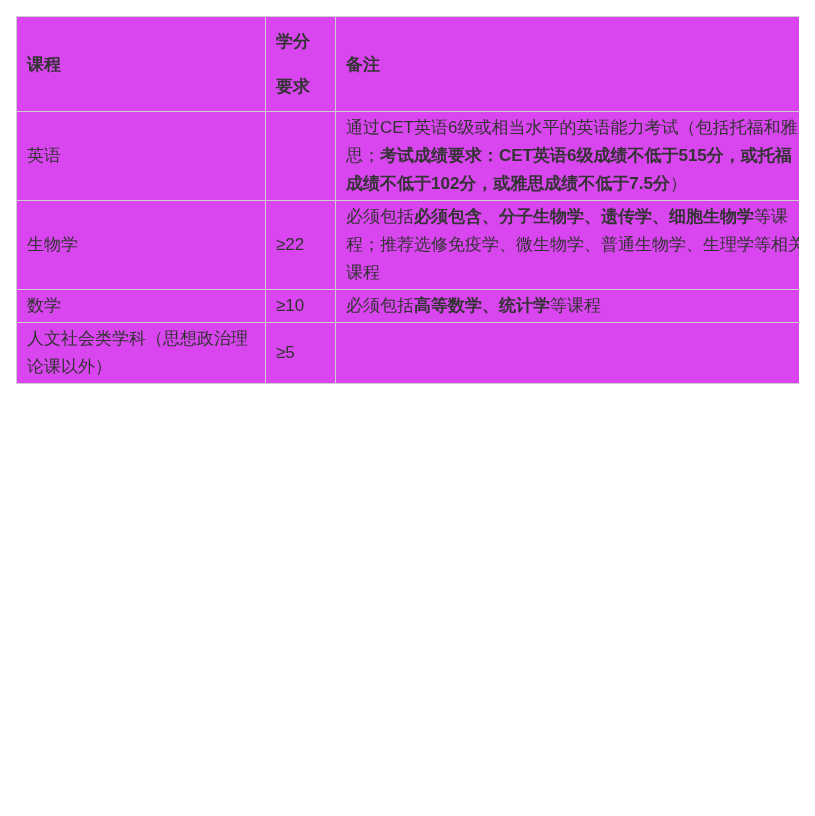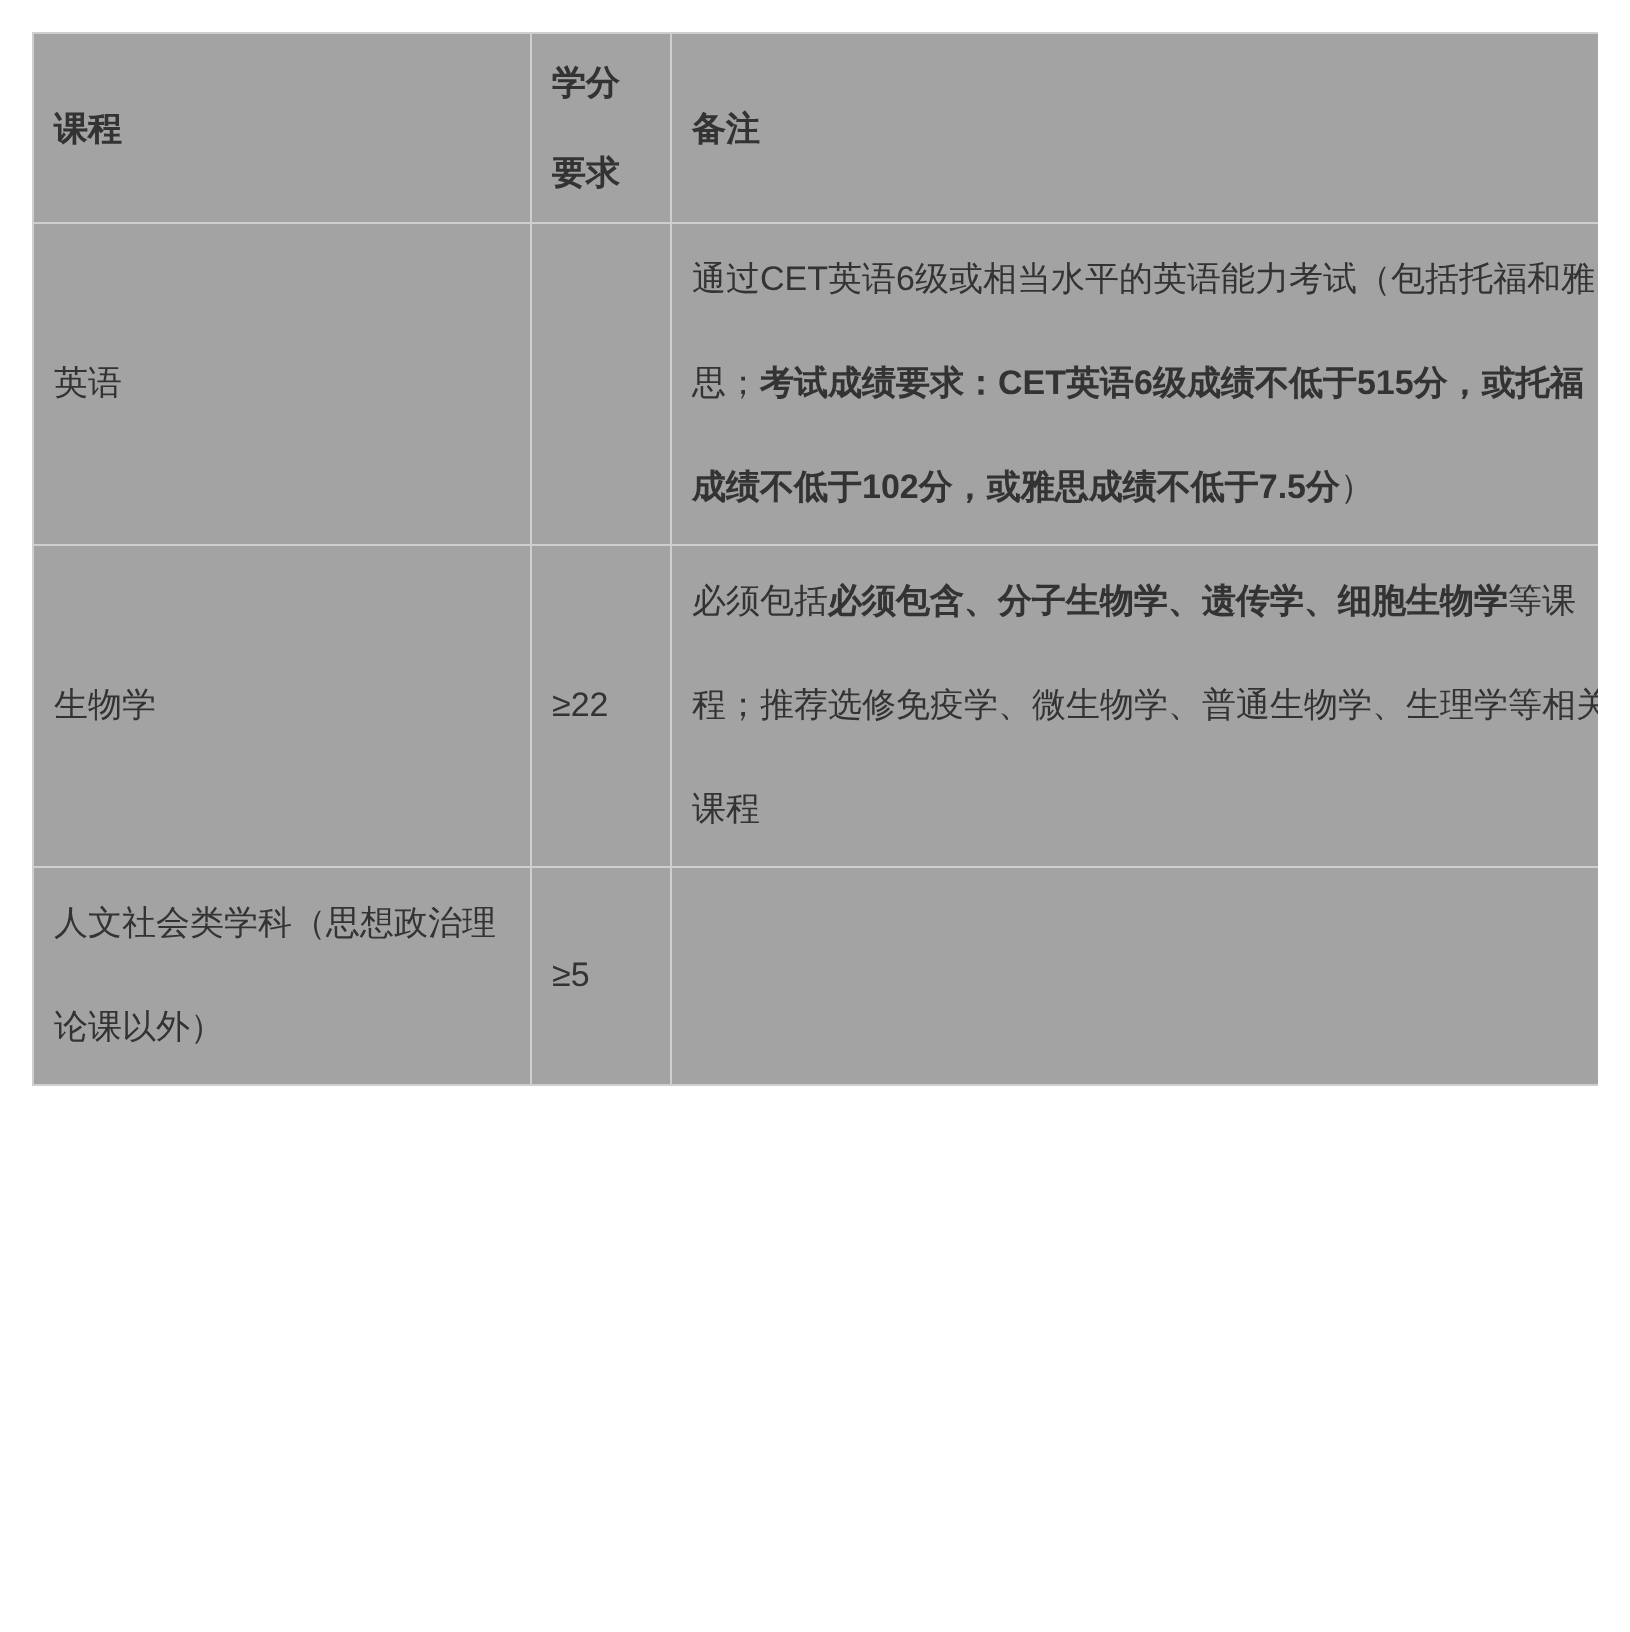--- a/index.html
+++ b/index.html
@@ -16,24 +16,24 @@
   .col-course  { width: 249px; }
   .col-credits { width: 70px; }
   .col-remarks { width: 480px; }
   .req-table th,
   .req-table td {
     border: 1px solid #cfcfcf;
     padding: 2px 10px;
     font-size: 17px;
     text-align: left;
     vertical-align: middle;
-    background: #a3a3a3;
+    background: #d946ef;
     word-break: break-word;
   }
-  .req-table td { line-height: 52px; font-weight: normal; }
+  .req-table td { line-height: 28px; font-weight: normal; }
   .req-table th { line-height: 45px; font-weight: bold; }
   .req-table .seg-bold { font-weight: bold; }
 </style>
 </head>
 <body>
 
 <table class="req-table">
   <colgroup>
     <col class="col-course">
     <col class="col-credits">
@@ -51,18 +51,23 @@
         <td><span class="seg">英语</span></td>
         <td><span class="seg"></span></td>
         <td><span class="seg">通过CET英语6级或相当水平的英语能力考试（包括托福和雅思；</span><span class="seg-bold">考试成绩要求：CET英语6级成绩不低于515分，或托福成绩不低于102分，或雅思成绩不低于7.5分</span><span class="seg">）</span></td>
       </tr>
       <tr>
         <td><span class="seg">生物学</span></td>
         <td><span class="seg">≥22</span></td>
         <td><span class="seg">必须包括</span><span class="seg-bold">必须包含、分子生物学、遗传学、细胞生物学</span><span class="seg">等课程；推荐选修免疫学、微生物学、普通生物学、生理学等相关课程</span></td>
       </tr>
       <tr>
+        <td><span class="seg">数学</span></td>
+        <td><span class="seg">≥10</span></td>
+        <td><span class="seg">必须包括</span><span class="seg-bold">高等数学、统计学</span><span class="seg">等课程</span></td>
+      </tr>
+      <tr>
         <td><span class="seg">人文社会类学科（思想政治理论课以外）</span></td>
         <td><span class="seg">≥5</span></td>
         <td></td>
       </tr>
     </tbody>
 </table>
 
 </body></html>

